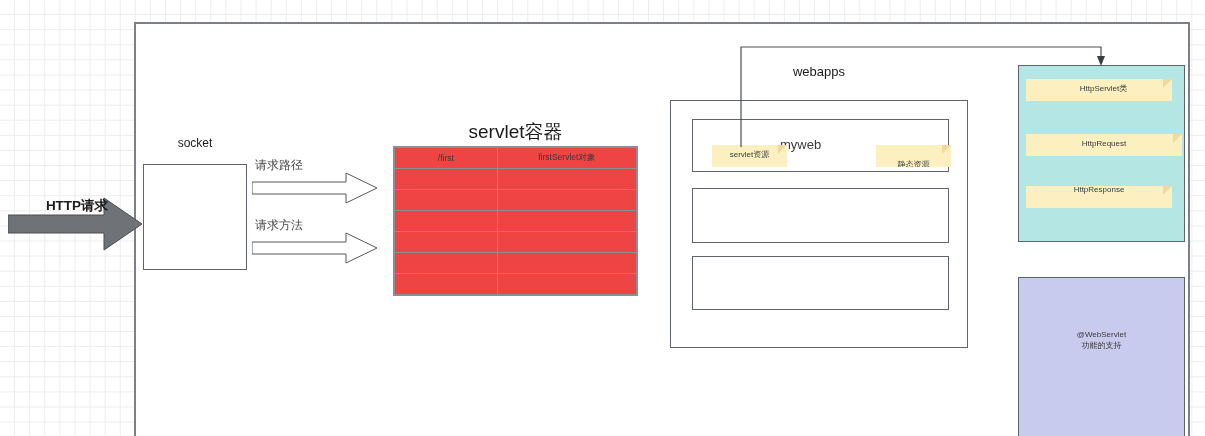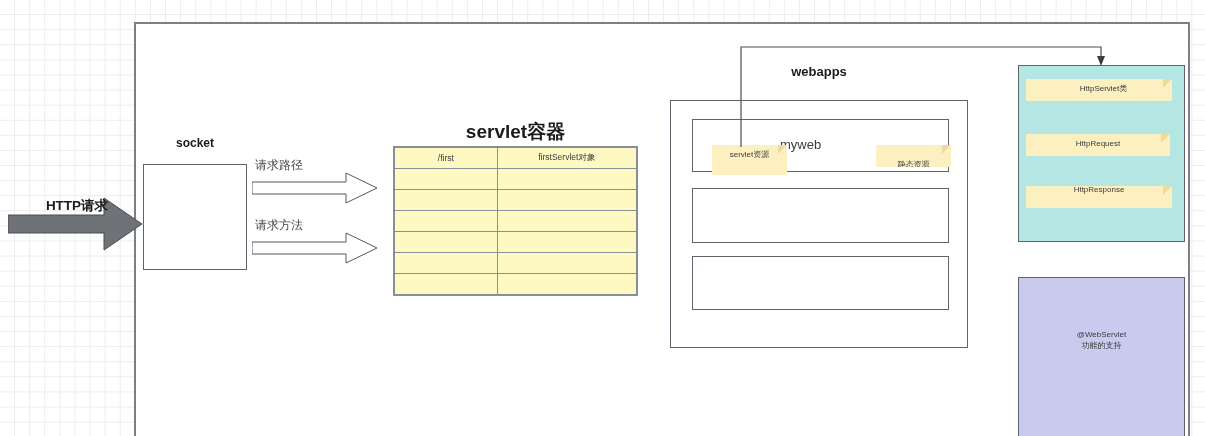--- a/index.html
+++ b/index.html
@@ -36,21 +36,21 @@
   }
   
   .box {
     position: absolute;
     box-sizing: border-box;
     border: 1px solid #5f636b;
     background: #ffffff;
   }
   .lbl {
     position: absolute;
-    font-weight: bold;
+    font-weight: normal;
     font-size: 12px;
     color: #1b1b1b;
     white-space: nowrap;
     text-align: center;
   }
   .plain-lbl {
     position: absolute;
     font-size: 13px;
     color: #3c3c3c;
     white-space: nowrap;
@@ -97,21 +97,21 @@
     background: #f2b6b2;
   }
   #servlet-table table {
     width: 100%;
     height: 100%;
     border-collapse: collapse;
     table-layout: fixed;
   }
   #servlet-table td {
     border: 1px solid #8a8e96;
-    background: #fef9c3;
+    background: #ef4444;
     font-size: 8.5px;
     color: #3a3a3a;
     text-align: center;
     padding: 0;
     height: 18.7px;
     overflow: hidden;
     white-space: nowrap;
   }
   #servlet-table td.col-a { width: 42%; }
   
@@ -240,39 +240,39 @@
       </tbody>
     </table>
   </div>
 
   <div class="lbl" style="left:670px; top:64px; width:298px; font-size:13px;">webapps</div>
   <div class="box" style="left:670px; top:100px; width:298px; height:248px;"></div>
 
   <div class="box" style="left:692px; top:119px; width:257px; height:53px;"></div>
   <div class="plain-lbl" style="left:780px; top:137px; width:80px;">myweb</div>
 
-  <div class="note" style="left:712px; top:145px; width:75px; height:30px; padding-top:6px;">
+  <div class="note" style="left:712px; top:145px; width:75px; height:22px; padding-top:6px;">
     <span class="note-text">servlet资源</span>
     <span class="note-fold-top"></span>
   </div>
 
   <div class="note" style="left:876px; top:145px; width:75px; height:22px; padding-top:16px;">
     <span class="note-text">静态资源</span>
     <span class="note-fold-top"></span>
   </div>
 
   <div class="box" style="left:692px; top:188px; width:257px; height:55px;"></div>
   <div class="box" style="left:692px; top:256px; width:257px; height:54px;"></div>
 
   <div id="cyan-panel">
     <div class="note" style="left:7px; top:13px; width:146px; height:22px; padding-top:6px;padding-left:9px;">
       <span class="note-text">HttpServlet类</span>
       <span class="note-fold-top"></span>
     </div>
-    <div class="note" style="left:7px; top:68px; width:144px; height:22px; padding-top:6px;">
+    <div class="note" style="left:7px; top:68px; width:156px; height:22px; padding-top:6px;">
       <span class="note-text">HttpRequest</span>
       <span class="note-fold-top"></span>
     </div>
     <div class="note" style="left:7px; top:120px; width:146px; height:22px; ">
       <span class="note-text">HttpResponse</span>
       <span class="note-fold-top"></span>
     </div>
   </div>
 
   <div id="purple-panel">

